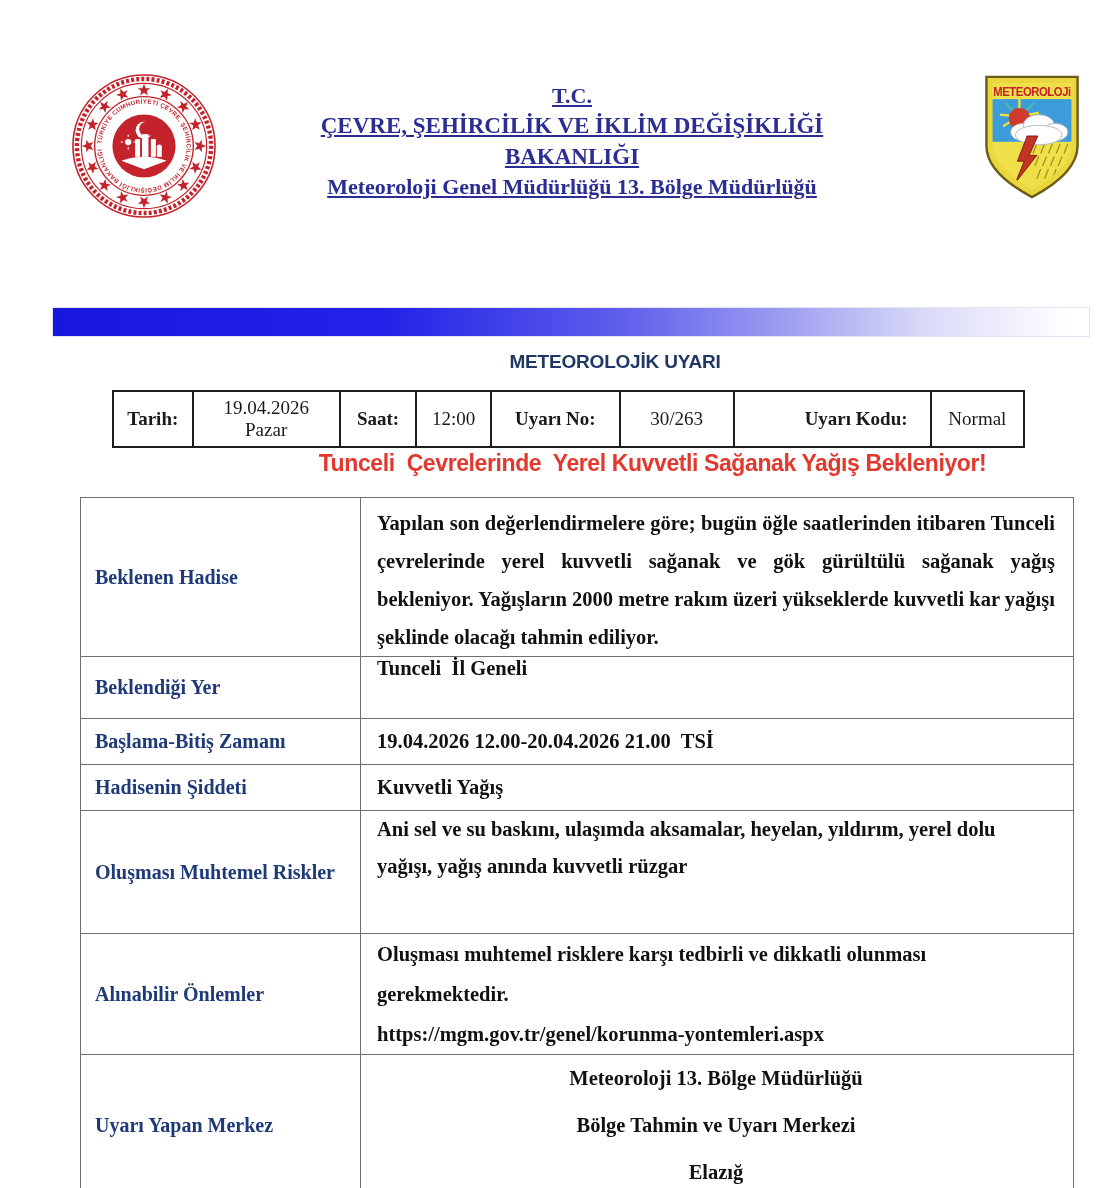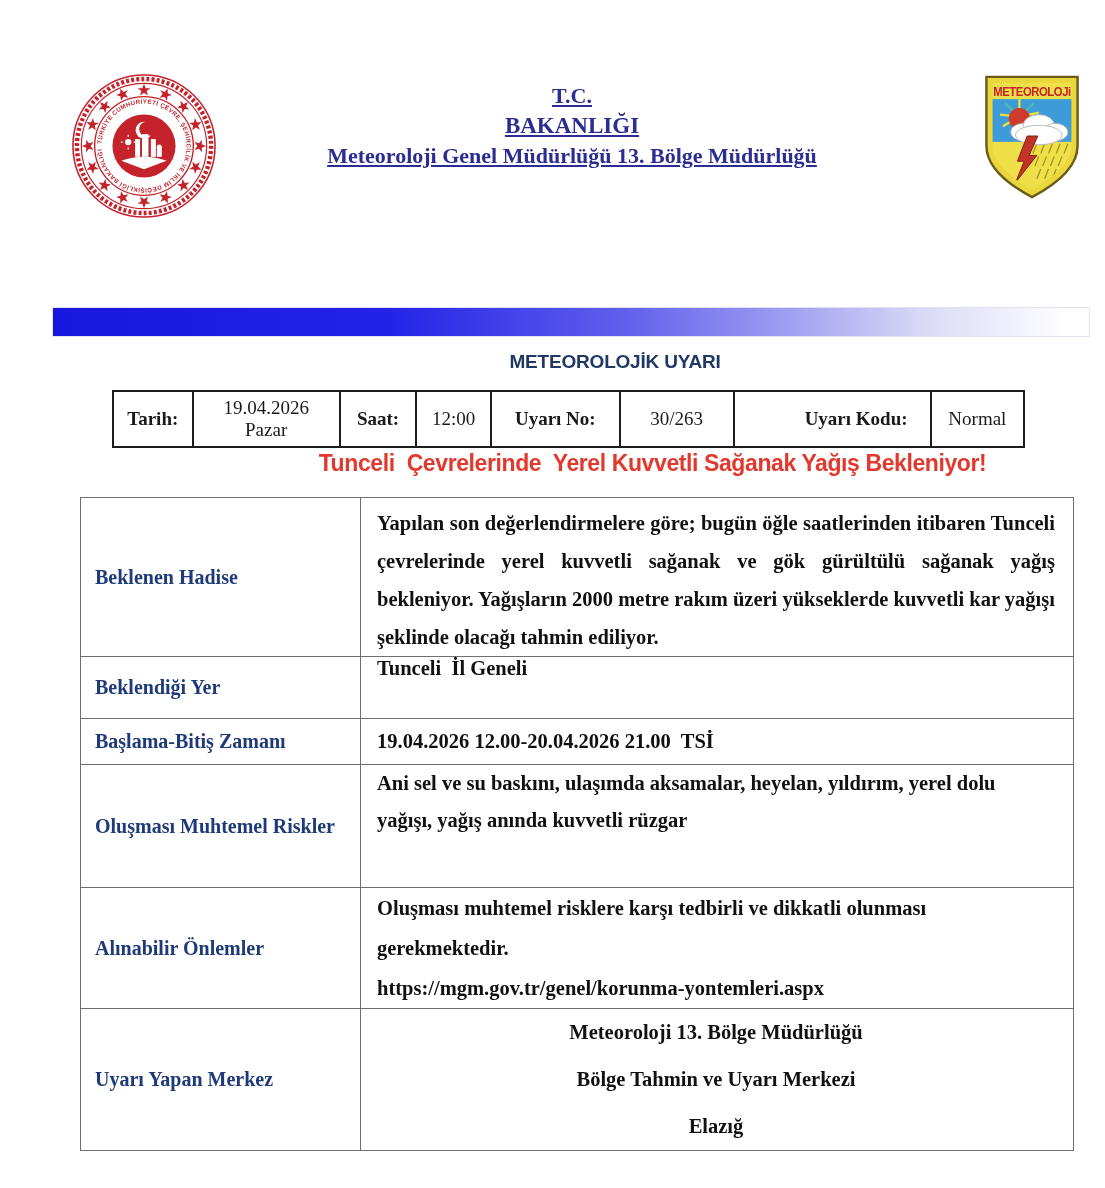--- a/index.html
+++ b/index.html
@@ -110,20 +110,21 @@
     <rect x="73" y="63" width="6.5" height="23"></rect>
     <rect x="82" y="68" width="5" height="18"></rect>
     <circle cx="90.5" cy="76" r="2.6"></circle>
     <rect x="88" y="76" width="5" height="10"></rect>
   </g>
   <path d="M52,90 Q75,82 98,90 L75,98.5 Z" fill="#ffffff"></path>
 </svg>
 
 <div class="header-text">
   <div class="ht-tc">T.C.</div>
+  <div class="ht-l1">ÇEVRE, ŞEHİRCİLİK VE İKLİM DEĞİŞİKLİĞİ</div>
   <div class="ht-l2">BAKANLIĞI</div>
   <div class="ht-dep">Meteoroloji Genel Müdürlüğü 13. Bölge Müdürlüğü</div>
 </div>
 
 <svg class="shield" viewBox="0 0 110 132">
   <path d="M8,5 L102,5 L102,76 Q102,104 55,129 Q8,104 8,76 Z" fill="#ead73e" stroke="#6b5d18" stroke-width="2.5"></path>
   <clipPath id="shieldClip">
       <path d="M14,11 L96,11 L96,74 Q96,99 55,121 Q14,99 14,74 Z"></path>
     </clipPath>
   <g clip-path="url(#shieldClip)">
@@ -200,20 +201,26 @@
     <td class="cnt v-top pt10">
       <span class="plain">Tunceli  İl Geneli</span>
     </td>
   </tr>
   <tr style="height:46px">
     <td class="lbl">Başlama-Bitiş Zamanı</td>
     <td class="cnt v-mid">
       <span class="plain">19.04.2026 12.00-20.04.2026 21.00  TSİ</span>
     </td>
   </tr>
+  <tr style="height:46px">
+    <td class="lbl">Hadisenin Şiddeti</td>
+    <td class="cnt v-mid">
+      <span class="plain">Kuvvetli Yağış</span>
+    </td>
+  </tr>
   <tr style="height:123px">
     <td class="lbl">Oluşması Muhtemel Riskler</td>
     <td class="cnt v-top pt10">
       <div style="line-height:37px">Ani sel ve su baskını, ulaşımda aksamalar, heyelan, yıldırım, yerel dolu yağışı, yağış anında kuvvetli rüzgar</div>
     </td>
   </tr>
   <tr style="height:110px">
     <td class="lbl">Alınabilir Önlemler</td>
     <td class="cnt v-top pt10 lh40">
       <div>Oluşması muhtemel risklere karşı tedbirli ve dikkatli olunması gerekmektedir.</div>

